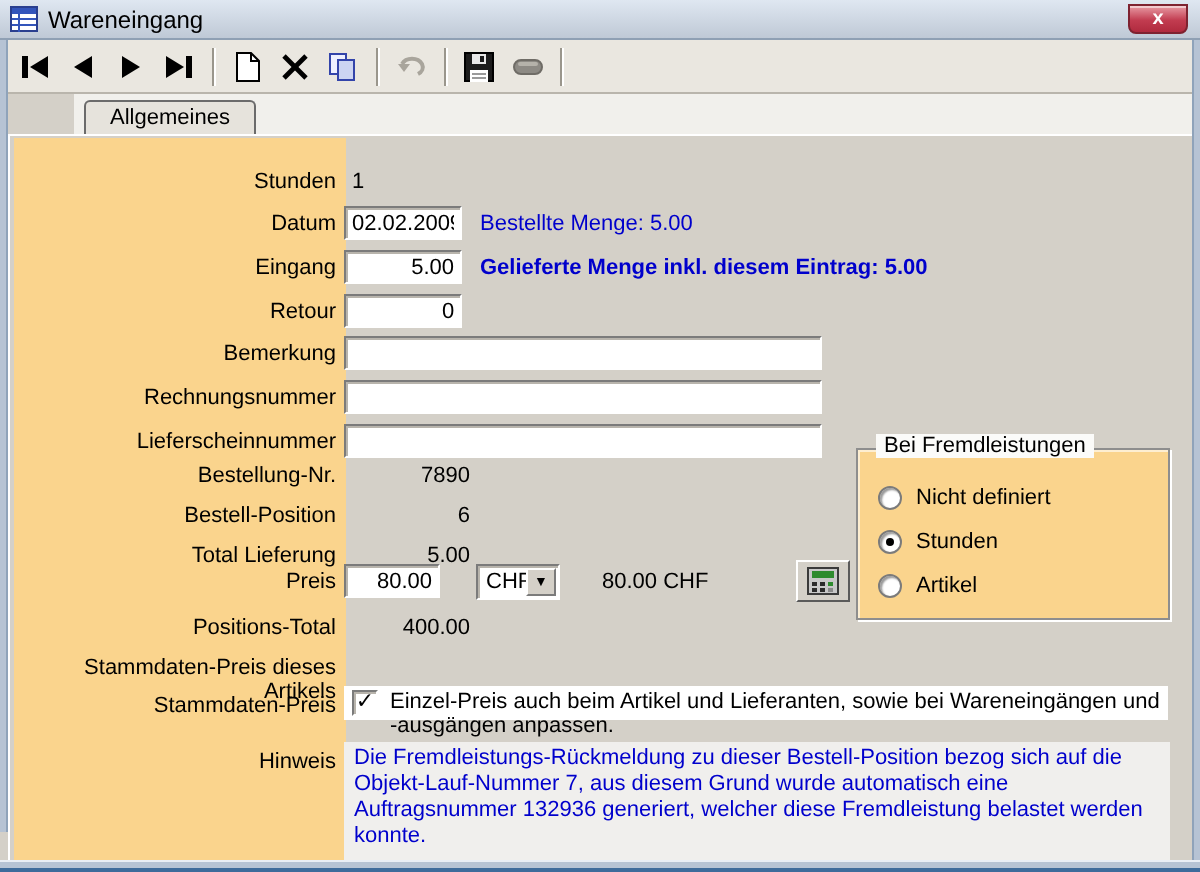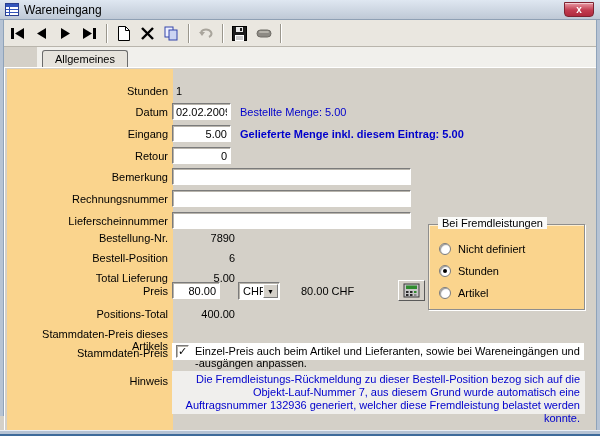--- a/index.html
+++ b/index.html
@@ -48,21 +48,21 @@
   .lbl { position:absolute; left:8px; width:160px; text-align:right; color:#000; z-index:3; }
 
   .sunken { background:#fff; border-top:1px solid #7b7b7b; border-left:1px solid #7b7b7b;
             border-bottom:1px solid #fff; border-right:1px solid #fff;
             box-shadow:inset 1px 1px 0 #b8b4ac; }
   input.field { position:absolute; height:17px; font-family:"Liberation Sans",sans-serif; font-size:11px;
                 padding:0 3px; outline:none; z-index:3; }
   input.num { text-align:right; }
 
   .static-val { position:absolute; width:63px; text-align:right; z-index:3; }
-  .blue { color:#0000cc;text-align:right; }
+  .blue { color:#0000cc; }
   .bluebold { color:#0000cc; font-weight:bold; }
 
   
   .dropdown { position:absolute; left:238px; top:282px; width:42px; height:18px; z-index:3;
               background:#fff; border-top:1px solid #7b7b7b; border-left:1px solid #7b7b7b;
               border-bottom:1px solid #fff; border-right:1px solid #fff; box-shadow:inset 1px 1px 0 #b8b4ac; }
   .dropdown .val { position:absolute; left:4px; top:2px; }
   .dropdown .arrow-btn { position:absolute; right:1px; top:1px; width:15px; height:14px; background:#d4d0c8;
               border-top:1px solid #fff; border-left:1px solid #fff; border-bottom:1px solid #7b7b7b; border-right:1px solid #7b7b7b;
               text-align:center; font-size:7px; line-height:14px; color:#000; }
@@ -82,21 +82,21 @@
   .radio.sel::after { content:""; position:absolute; left:3px; top:3px; width:4px; height:4px; border-radius:50%; background:#000; }
 
   
   .check-strip { position:absolute; left:172px; top:343px; width:412px; height:17px; background:#fff; z-index:3; }
   .checkbox { position:absolute; left:4px; top:2px; width:13px; height:13px; background:#fff;
               border-top:1px solid #7b7b7b; border-left:1px solid #7b7b7b; border-bottom:1px solid #fff; border-right:1px solid #fff;
               box-shadow:inset 1px 1px 0 #b8b4ac; font-size:11px; line-height:11px; text-align:center; font-weight:bold; }
   .check-strip .txt { position:absolute; left:23px; top:2px; }
 
   
-  .hinweis-box { position:absolute; left:172px; top:371px; width:413px; height:43px; background:#f0efed;
+  .hinweis-box { position:absolute; left:172px; top:371px; width:413px; height:63px; background:#f0efed;
                  padding:2px 5px; line-height:13px; z-index:3; }
 
   svg { display:block; }
 </style>
 </head>
 <body>
 
 <div class="window">
 
   <div class="frame-left"></div>

